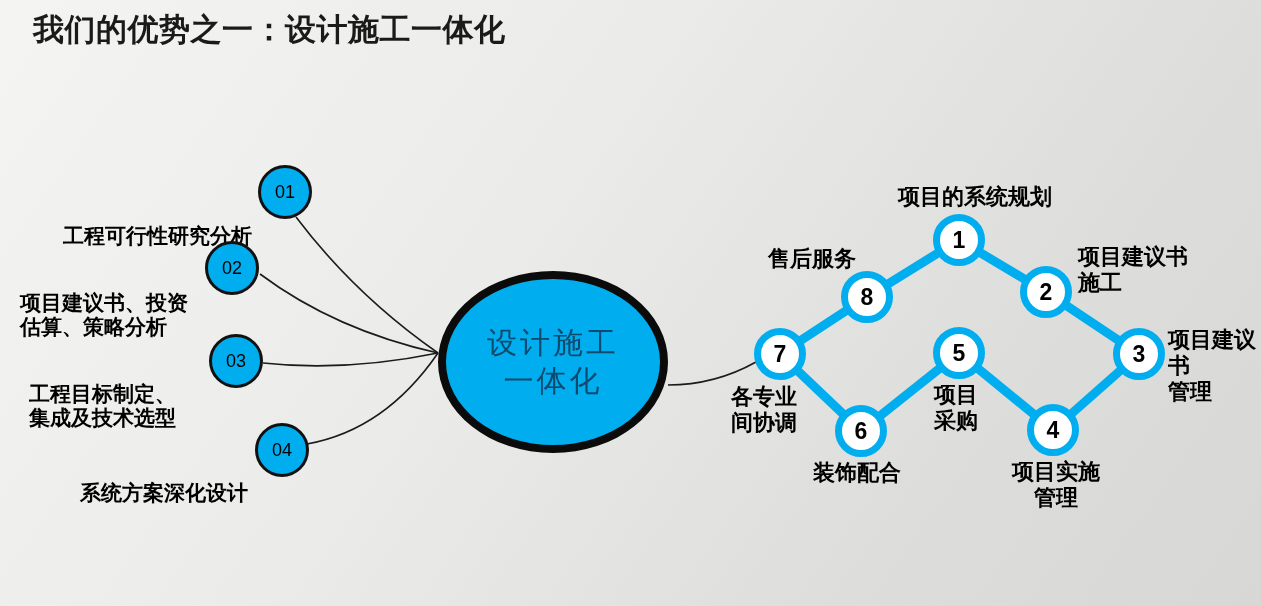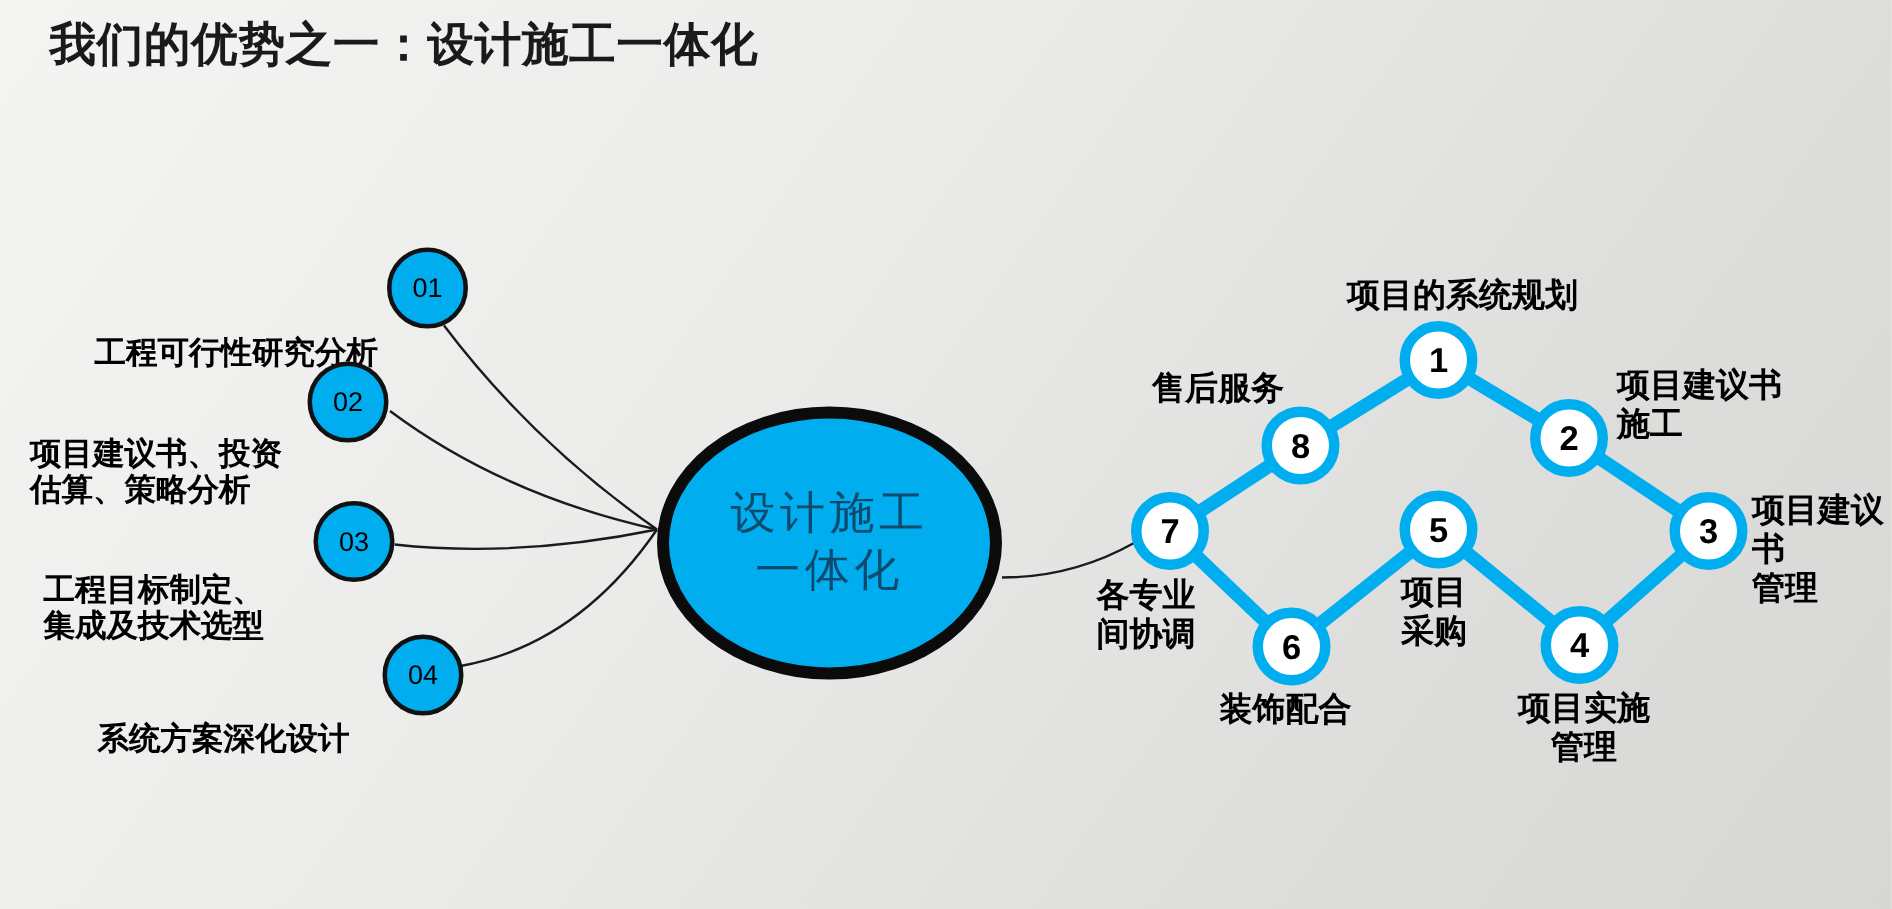--- a/index.html
+++ b/index.html
@@ -37,21 +37,21 @@
     font-size: 21px;
     line-height: 24px;
     font-weight: 700;
     color: #000;
     white-space: pre-line;
     margin-top: 47px;
   }
   .ll1 { left: 50px;  top: 177px; width: 202px; text-align: right; }
   .ll2 { left: 20px;  top: 244px; }
   .ll3 { left: 29px;  top: 335px; }
-  .ll4 { left: 65px;  top: 434px; width: 202px; }
+  .ll4 { left: 46px;  top: 434px; width: 202px; text-align: right; }
   .badge {
     position: absolute;
     width: 54px; height: 54px;
     border-radius: 50%;
     background: var(--accent, #00AEEF);
     border: 3px solid #111;
     display: flex; align-items: center; justify-content: center;
     color: #000000;
     font-size: 18px;
     font-weight: 400;

